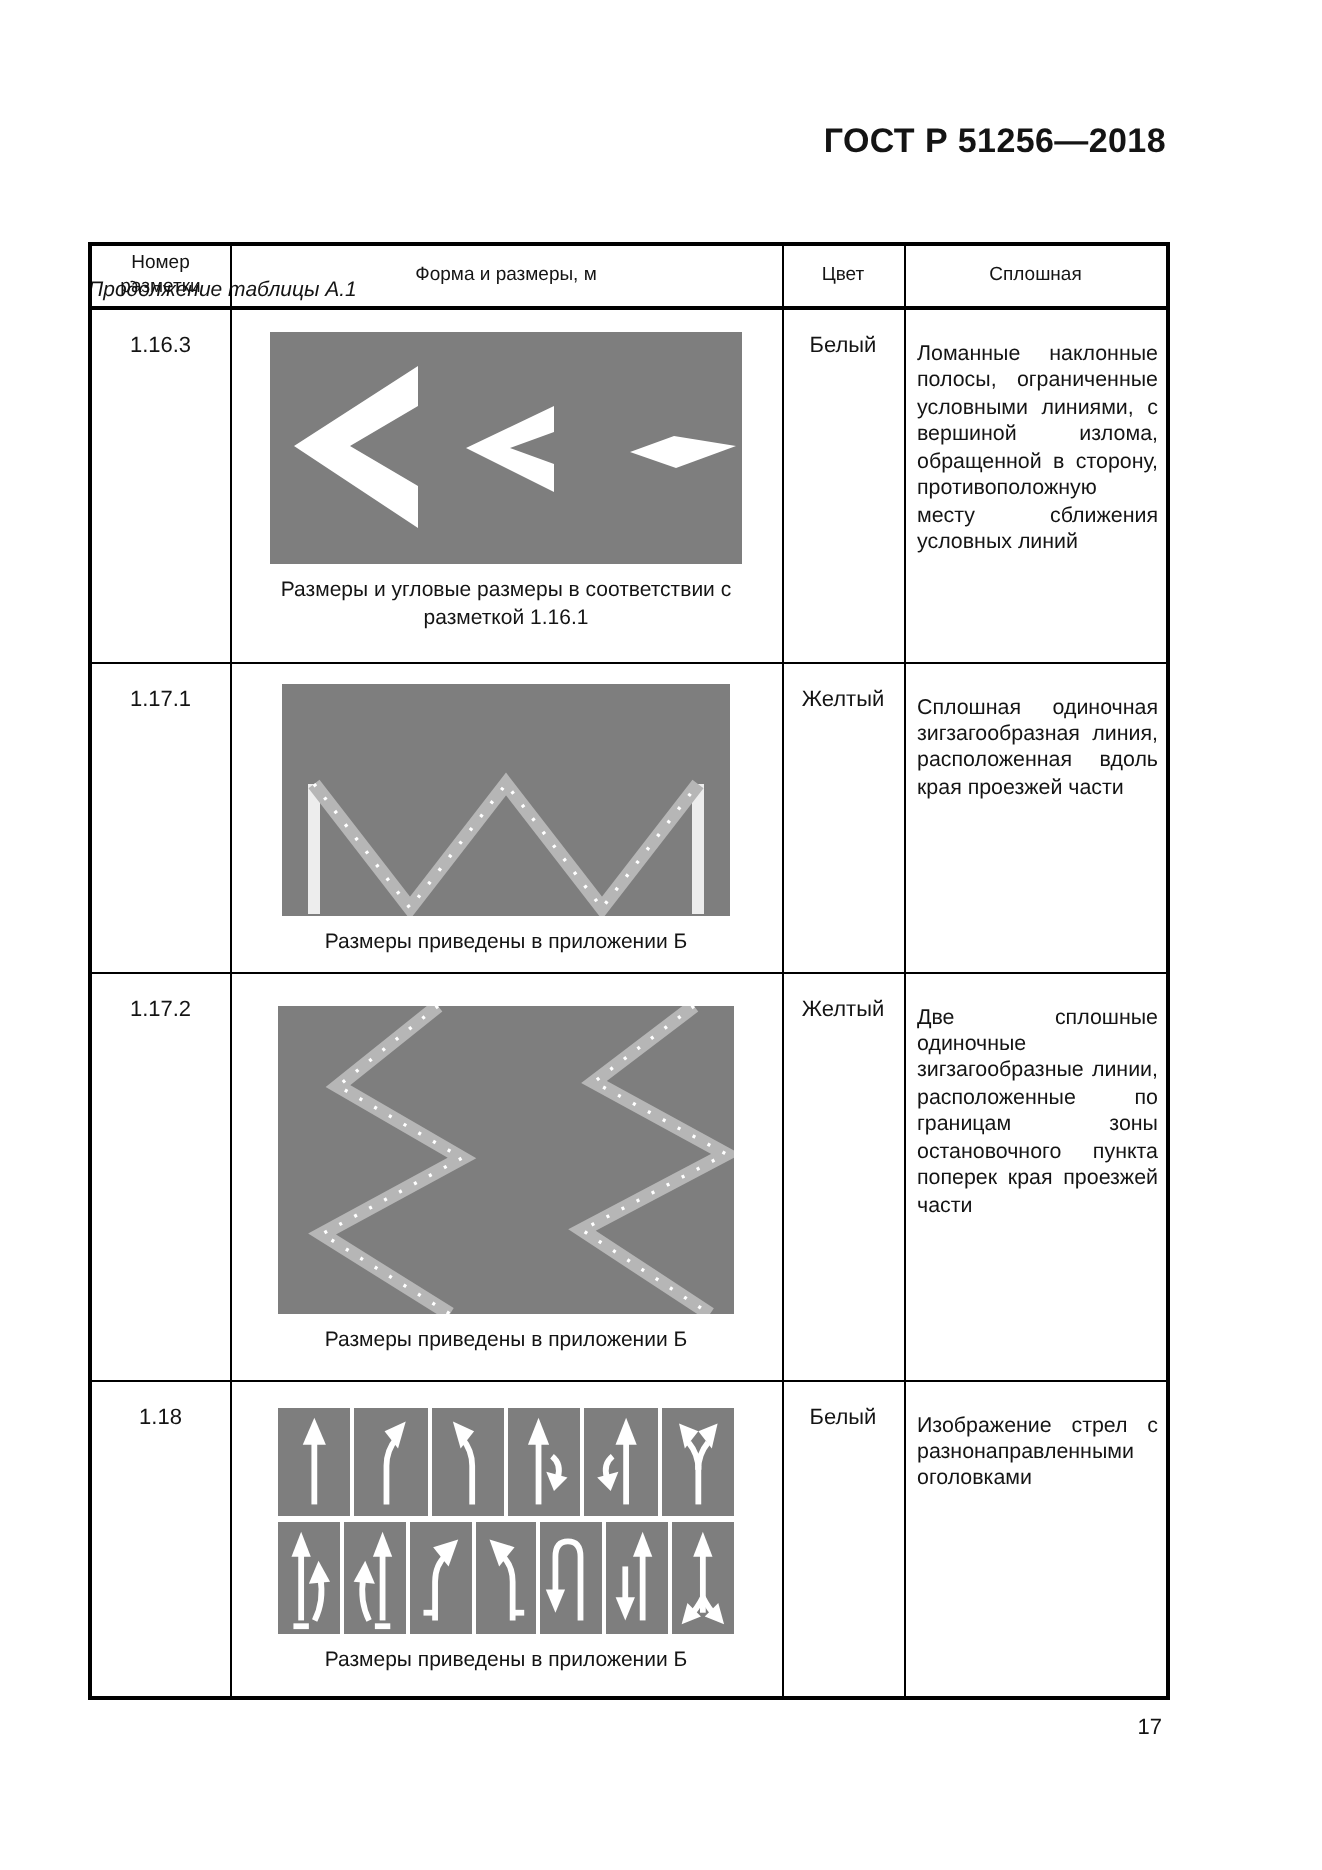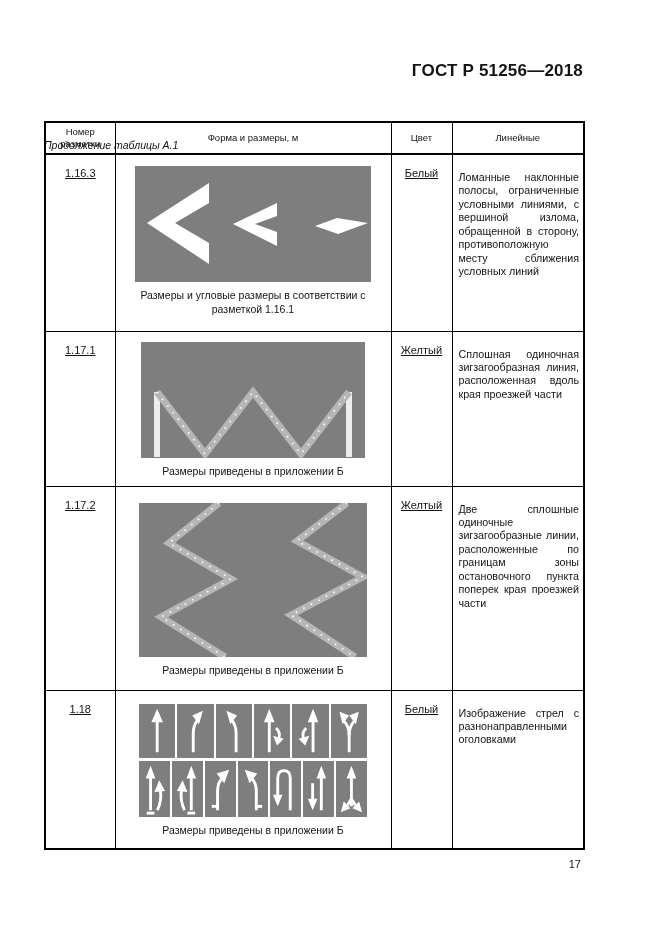--- a/index.html
+++ b/index.html
@@ -42,21 +42,21 @@
   td{
     border:1px solid var(--border);
     vertical-align:top;padding:0;font-size:11px;
   }
   tr.hrow{height:32px;}
   tr.r0{height:177px;}
   tr.r1{height:155px;}
   tr.r2{height:204px;}
   tr.r3{height:159px;}
 
-  td.num,td.color{text-align:center;padding-top:12px;font-size:11px;text-decoration:underline;}
+  td.num,td.color{text-align:center;padding-top:12px;font-size:11px;}
   td.desc{
     font-size:10.7px;line-height:1.26;text-align:justify;
     padding:16px 4px 0 6px;
   }
   td.figcell{text-align:center;}
   .figure{display:block;margin:0 auto;}
   .m-top-11{margin-top:11px;} .m-top-10{margin-top:10px;}
   .m-top-16{margin-top:16px;}
   .fig-caption{font-size:10.5px;line-height:1.32;margin-top:7px;}
   .cap-narrow{max-width:252px;margin-left:auto;margin-right:auto;}
@@ -97,21 +97,21 @@
       <col class="c-num">
         <col class="c-fig">
         <col class="c-col">
         <col class="c-desc">
     </colgroup>
     <thead>
       <tr class="hrow">
         <th>Номер разметки</th>
         <th>Форма и размеры, м</th>
         <th>Цвет</th>
-        <th>Линейные</th>
+        <th>Сплошная</th>
       </tr>
     </thead>
     <tbody>
 
       <tr class="r0">
         <td class="num">1.16.3</td>
         <td class="figcell">
           <svg class="figure m-top-11" width="236" height="116" viewBox="0 0 236 116">
             <rect class="fig-bg" x="0" y="0" width="236" height="116"></rect>
             <polygon class="white-shape" points="74,17 12,57 74,98 74,77 40,57 74,37"></polygon>

